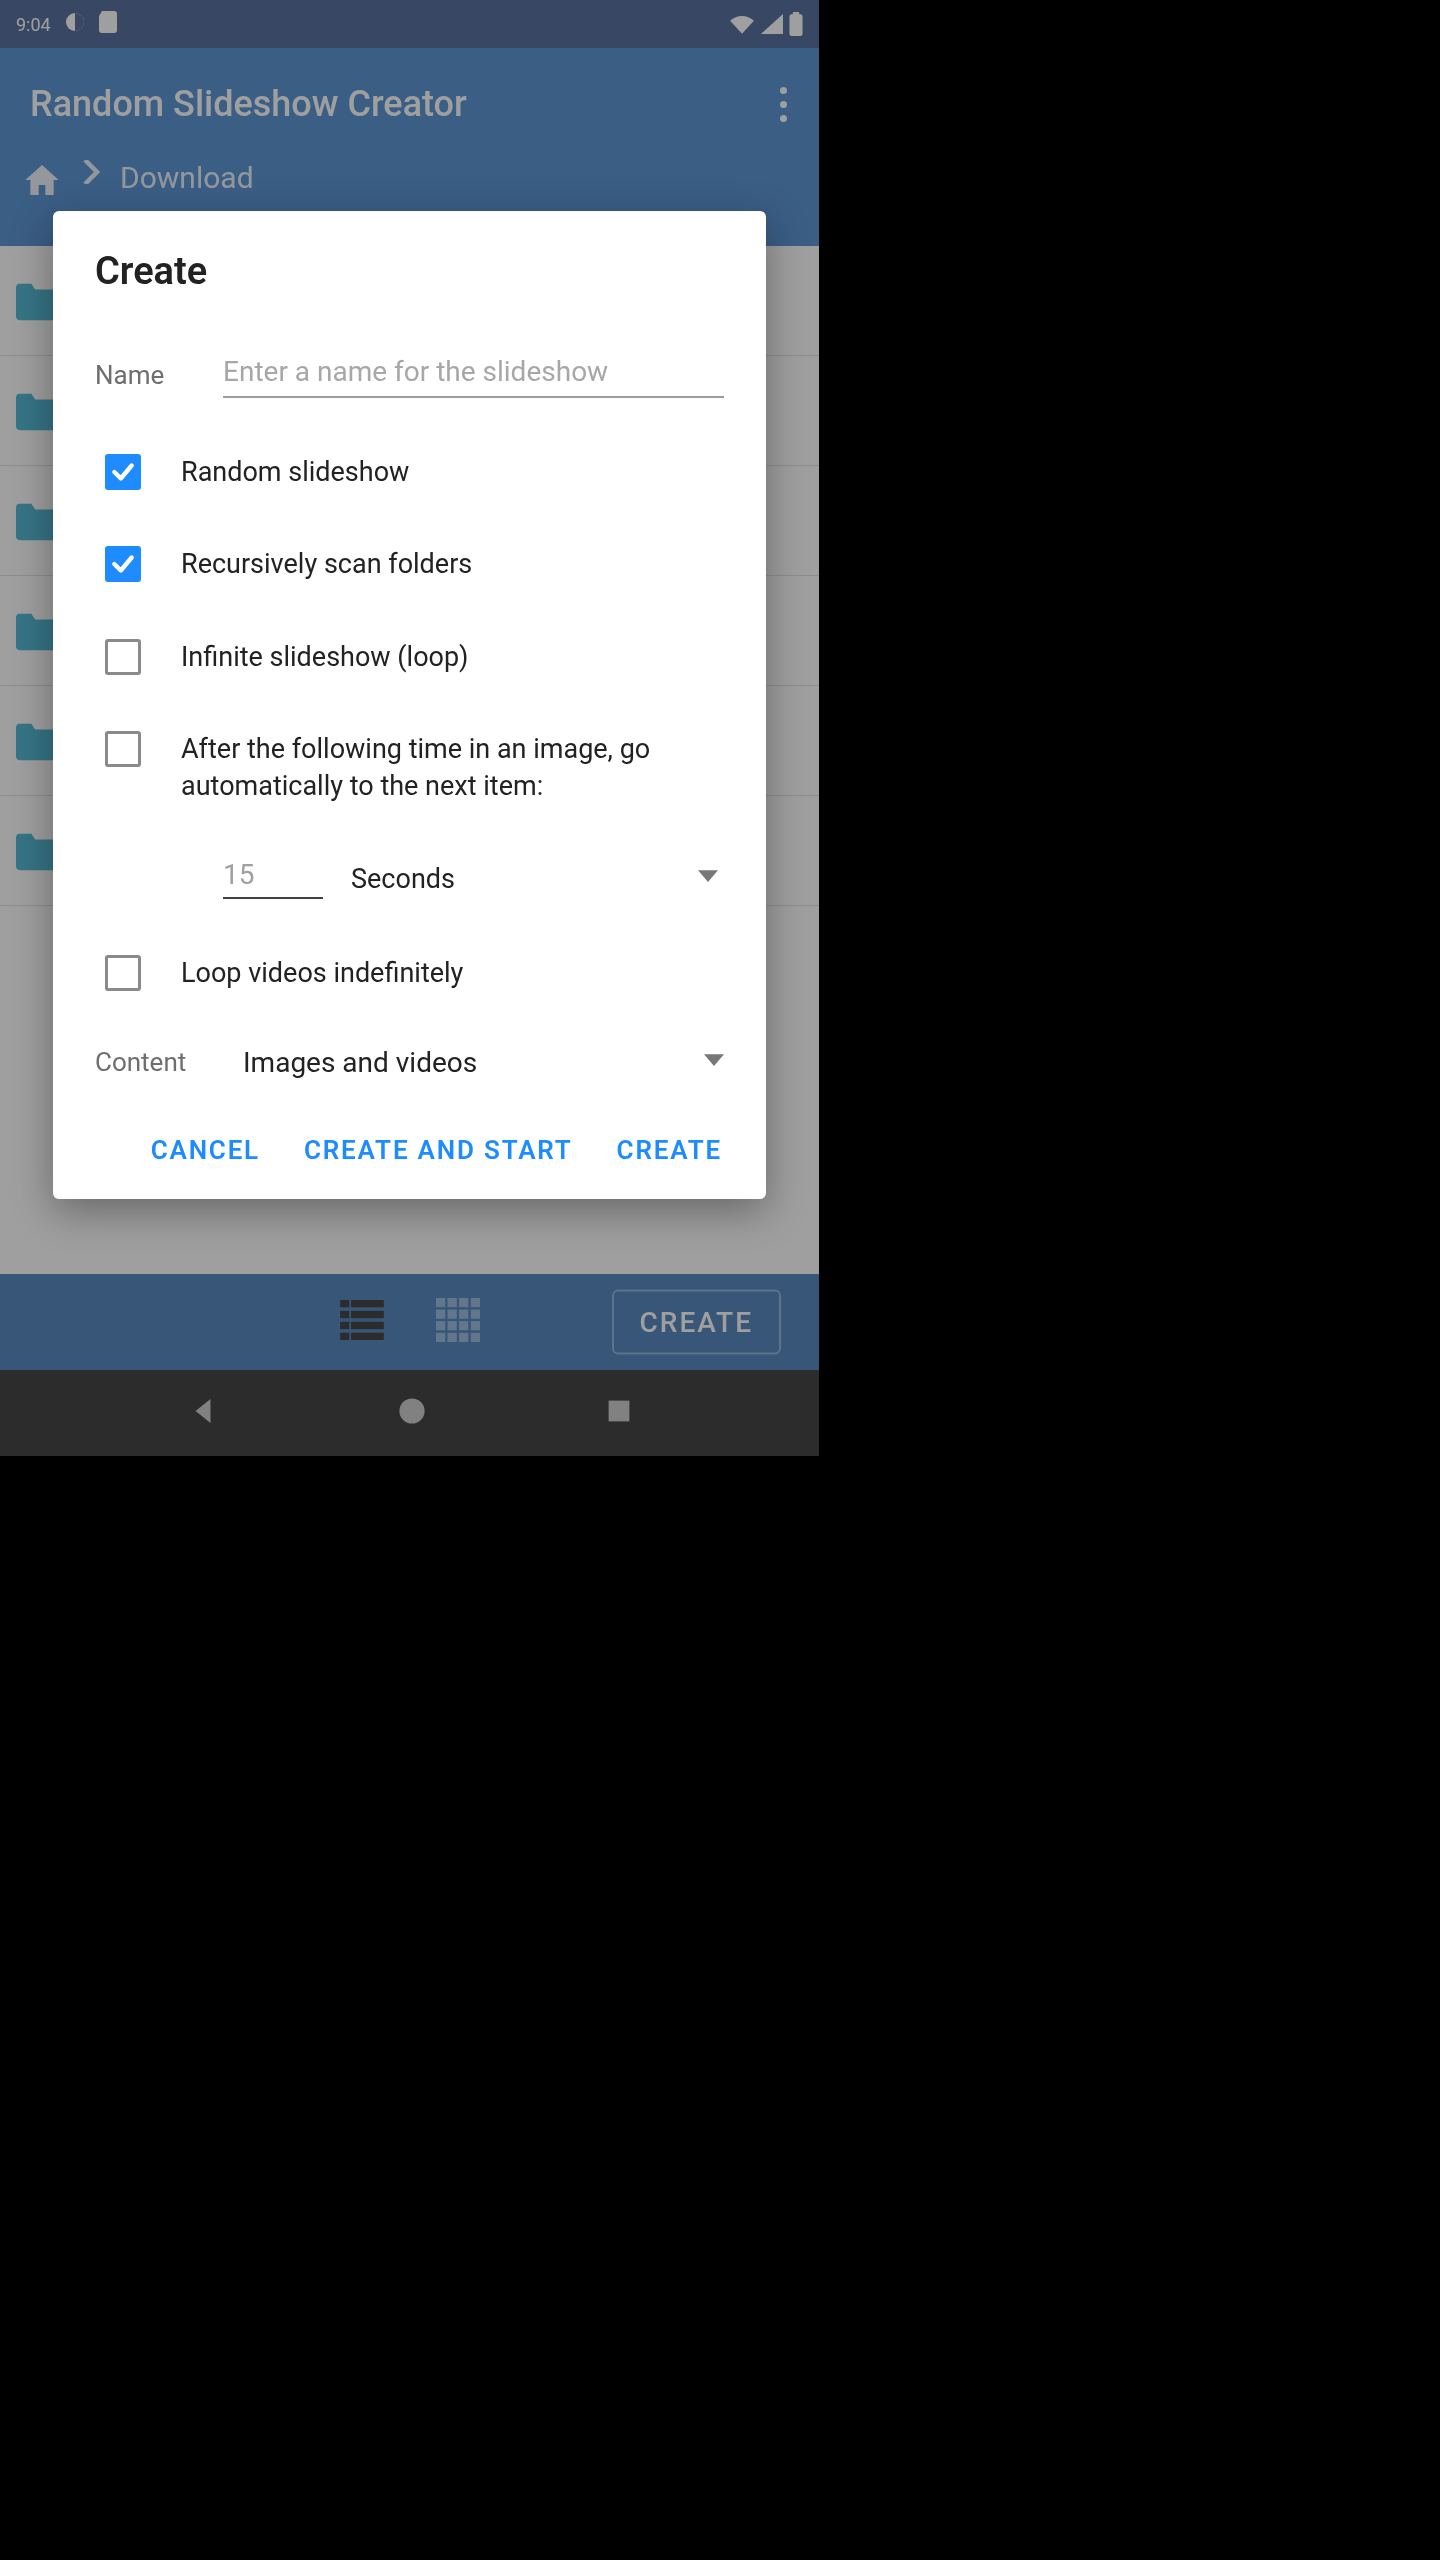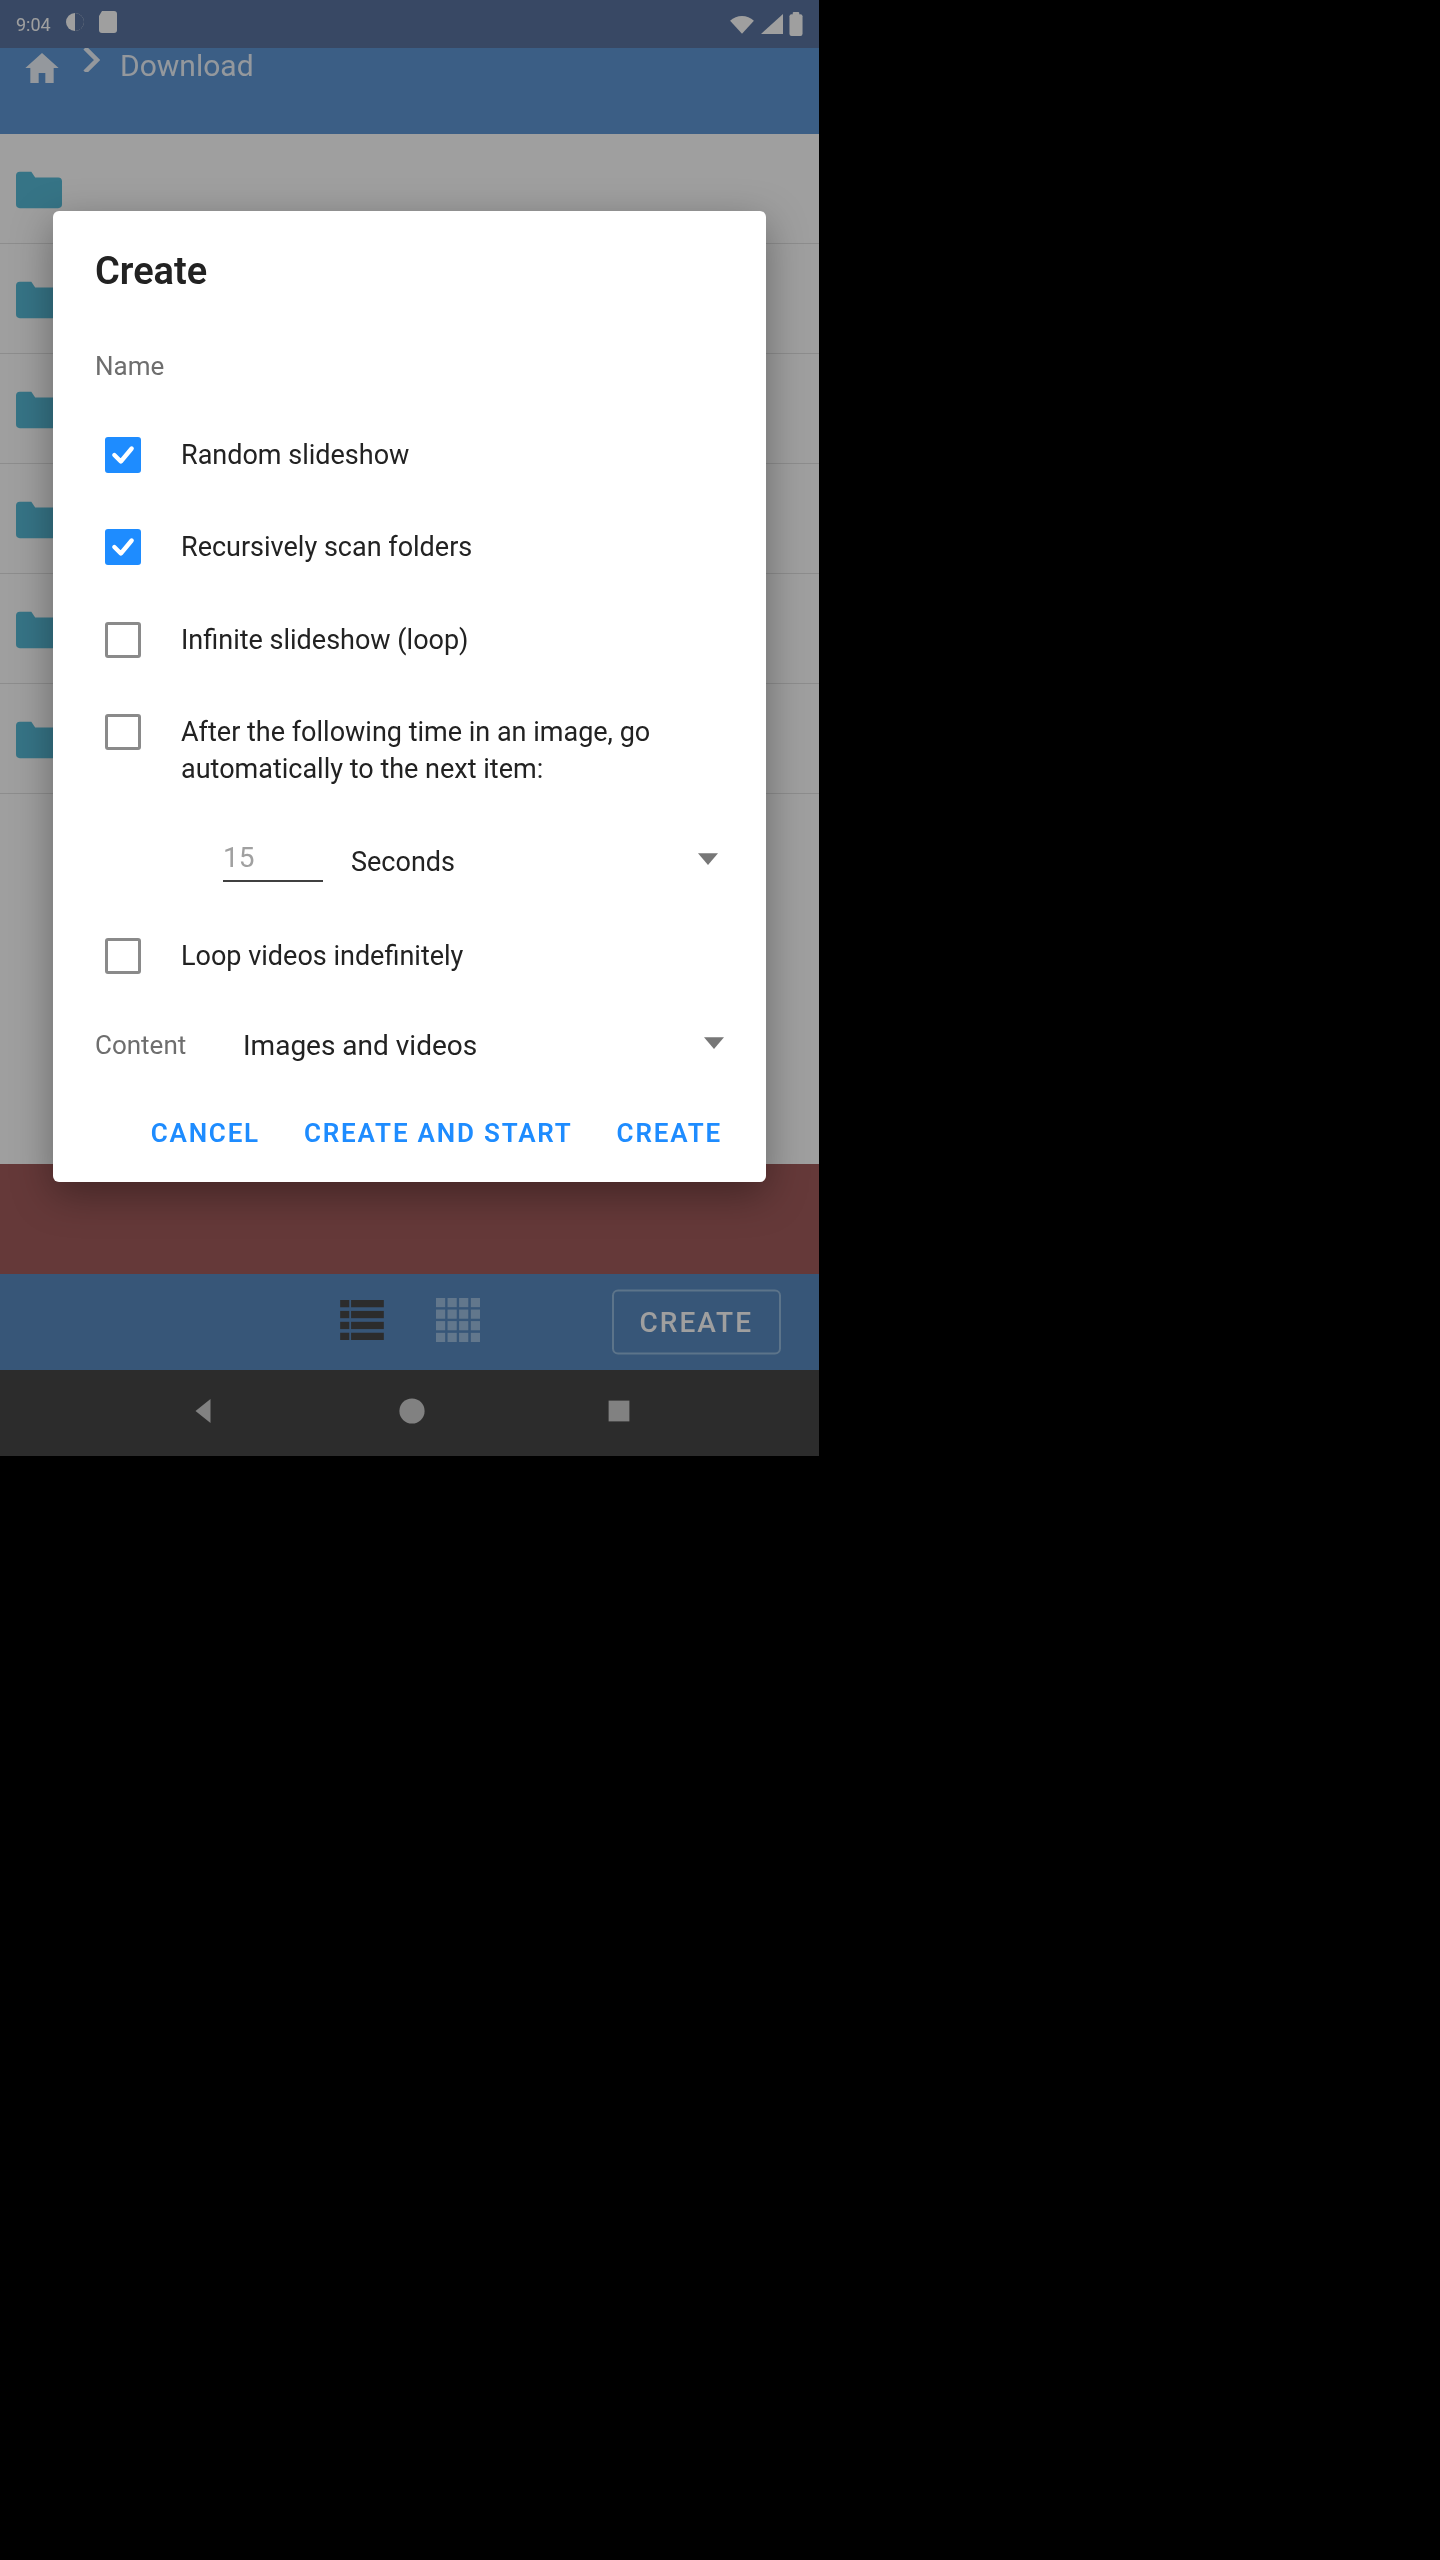--- a/index.html
+++ b/index.html
@@ -291,20 +291,28 @@
       </span>
       <span>
         <svg width="14" height="24" viewBox="0 0 12 22">
             <rect x="0" y="2" width="12" height="20" rx="2" fill="#fff"></rect>
             <rect x="3" y="0" width="6" height="3" rx="1" fill="#fff"></rect>
           </svg>
       </span>
     </div>
   </div>
 
+  <div class="app-bar">
+    <div class="app-title">Random Slideshow Creator</div>
+    <div class="app-more">
+      <span class="dot"></span>
+        <span class="dot"></span>
+        <span class="dot"></span>
+    </div>
+  </div>
 
   <div class="breadcrumb">
     <span>
       <svg width="40" height="40" viewBox="0 0 24 24">
           <path d="M12 3 L2 12 H5 V21 H10 V15 H14 V21 H19 V12 H22 Z" fill="#e6f0fa"></path>
         </svg>
     </span>
     <span>
       <svg width="18" height="24" viewBox="0 0 10 16">
           <path d="M1 0 L9 8 L1 16" stroke="#e6f0fa" stroke-width="3" fill="none"></path>
@@ -403,20 +411,21 @@
     </span>
   </div>
 
   <div class="scrim"></div>
 
   <div class="dialog">
     <div class="dialog-title">Create</div>
 
     <div class="row">
       <div class="label-left">Name</div>
+      <input class="text-input" placeholder="Enter a name for the slideshow" style="">
     </div>
 
     <div class="check-row">
       <div class="checkbox checked">
         <svg width="26" height="26" viewBox="0 0 24 24">
             <path d="M4 12 L10 18 L20 6" stroke="#fff" stroke-width="4" fill="none" stroke-linecap="round" stroke-linejoin="round"></path>
           </svg>
       </div>
       <div class="check-label">Random slideshow</div>
     </div>

